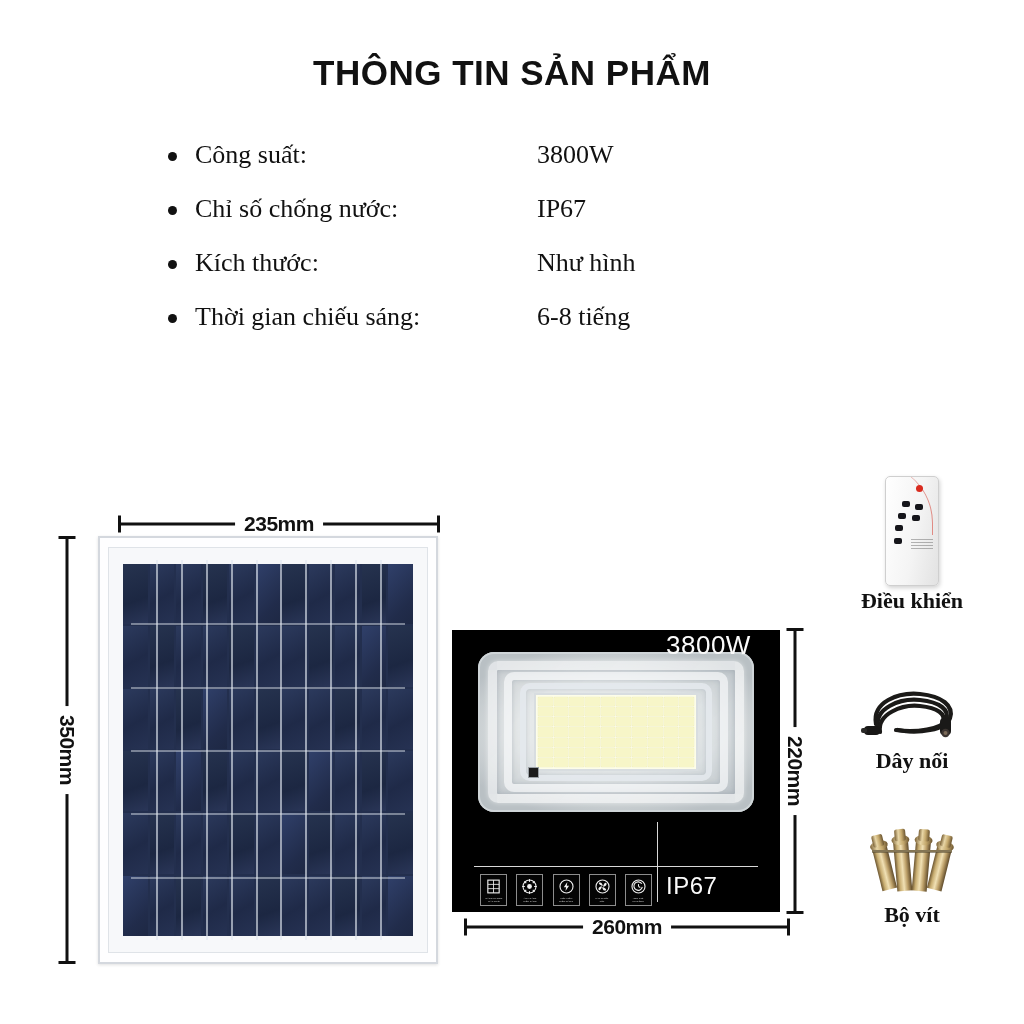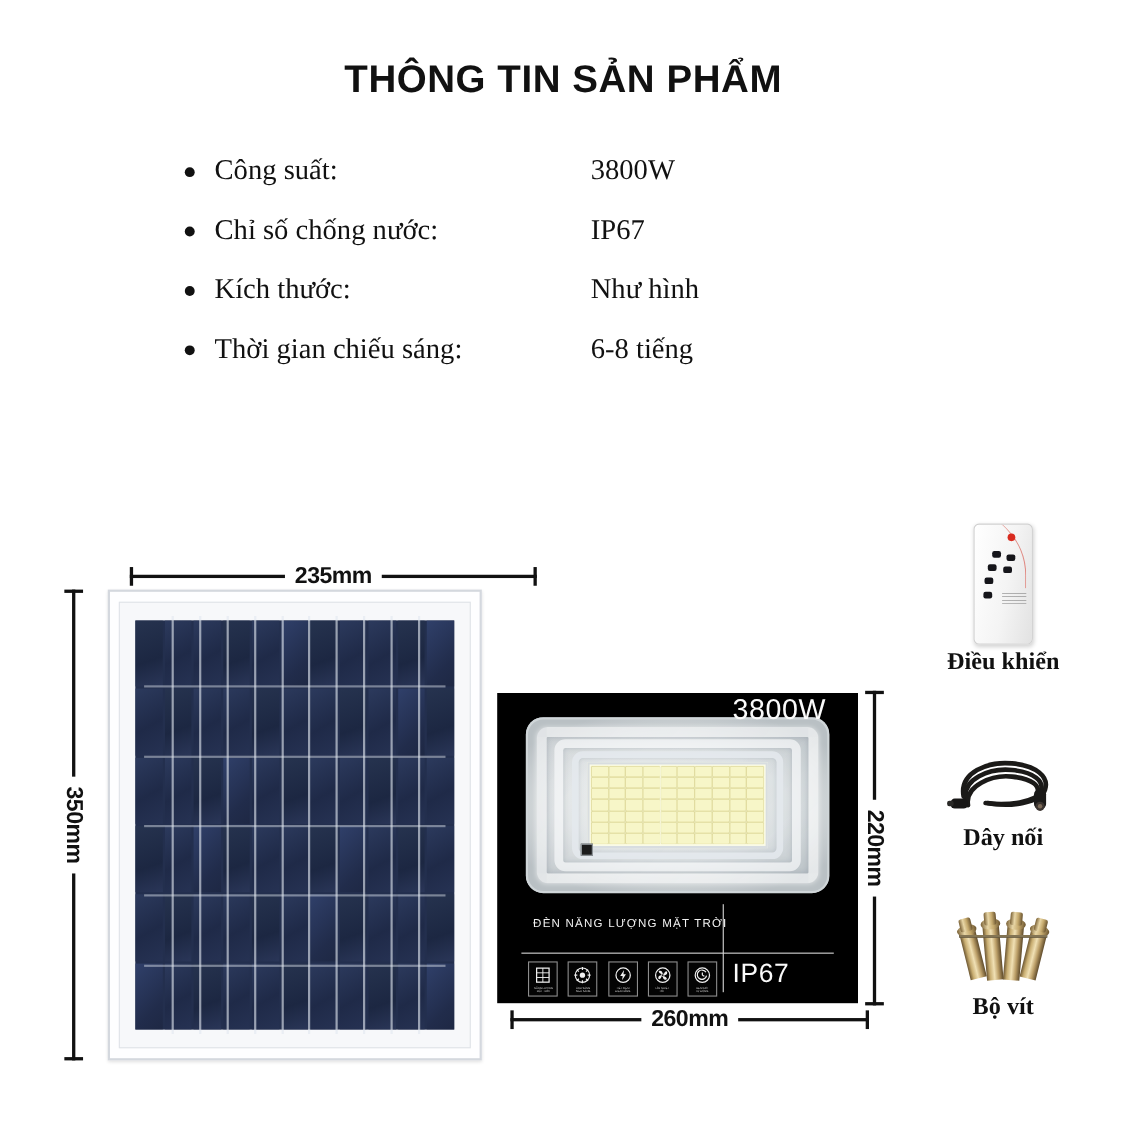--- a/index.html
+++ b/index.html
@@ -85,21 +85,20 @@
     width: 400px;
     height: 490px;
   }
   
   #panel-width-dim {
     position: absolute;
     left: 80px;
     top: 34px;
     width: 322px;
     height: 20px;
-    padding-left: 48px;
   }
   .dim-line-h {
     position: absolute;
     top: 50%;
     left: 0;
     width: 100%;
     height: 0;
     border-top: 3px solid #111;
     transform: translateY(-50%);
   }
@@ -720,23 +719,20 @@
             <div class="led-chip"></div>
             <div class="led-chip"></div>
             <div class="led-chip"></div>
             <div class="led-chip"></div>
             <div class="led-chip"></div>
             <div class="led-chip"></div>
           </div>
         <div id="led-sensor"></div>
       </div>
 
-      <div id="floodlight-textrow">
-        <span id="floodlight-name">ĐÈN NĂNG LƯỢNG MẶT TRỜI</span>
-      </div>
       <span id="floodlight-wattage">3800W</span>
       <span id="divider-vertical"></span>
       <span id="divider-horizontal"></span>
       <span id="floodlight-ip">IP67</span>
 
       <div id="feature-badges">
           <div class="feature-badge">
             <span>
               <svg viewBox="0 0 24 24" class="badge-glyph">
                 <rect x="4" y="3" width="16" height="18" fill="none" stroke="#f0f0f0" stroke-width="1.6"></rect>

